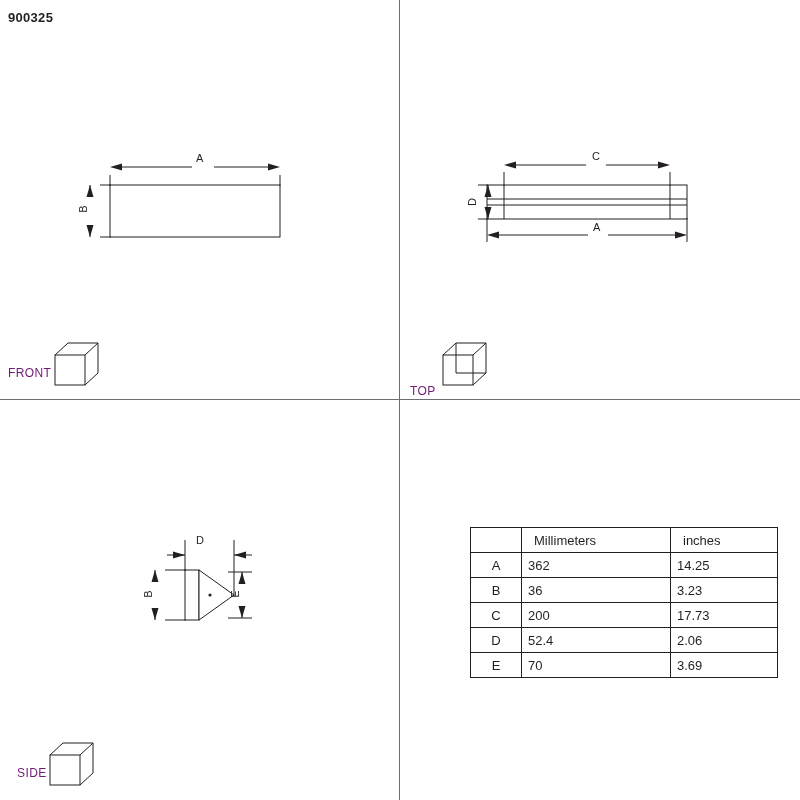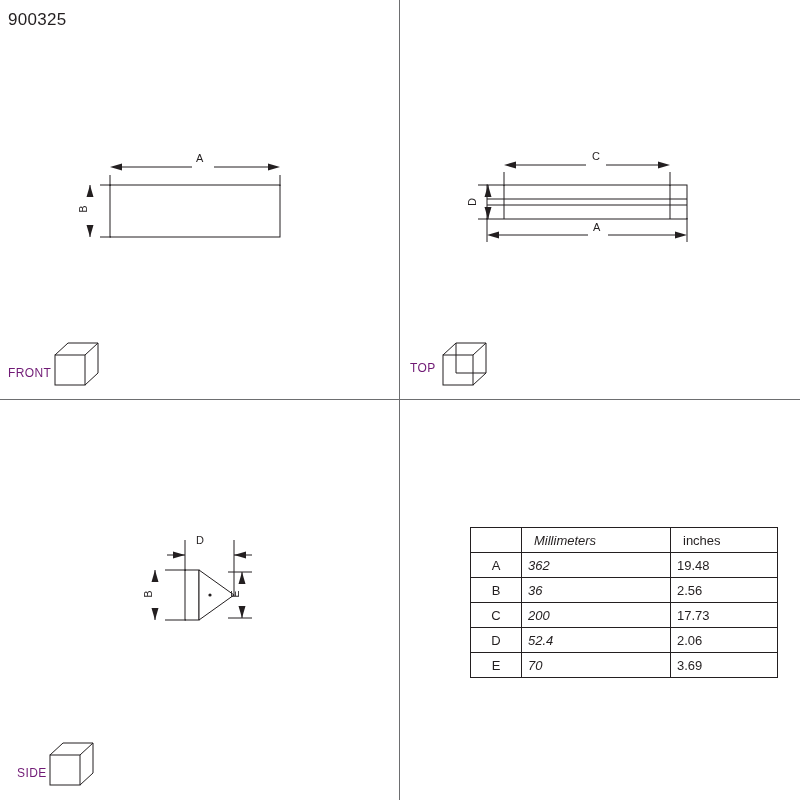--- a/index.html
+++ b/index.html
@@ -35,23 +35,24 @@
     left: 0;
     top: 399px;
     width: 800px;
     height: 1px;
     background: #6d6e70;
   }
   .part-number {
     position: absolute;
     left: 8px;
     top: 10px;
-    font-size: 17px;
+    font-size: 13px;
     color: #231f20;
     letter-spacing: 0.3px;
+    font-weight: bold;
   }
   .quadrant {
     position: absolute;
   }
   .q-front { left: 0;   top: 0;   width: 399px; height: 399px; }
   .q-top   { left: 400px; top: 0; width: 400px; height: 399px; }
   .q-side  { left: 0;   top: 400px; width: 399px; height: 400px; }
   .q-table { left: 400px; top: 400px; width: 400px; height: 400px; }
 
   .view-label {
@@ -81,21 +82,21 @@
     font-size: 13px;
   }
   .dim-table td, .dim-table th {
     border: 1px solid #231f20;
     height: 24px;
     padding: 0 6px;
     font-weight: normal;
     color: #231f20;
   }
   .dim-table .col-letter { width: 32px; }
-  .dim-table .col-mm { width: 130px; font-style: italic; }
+  .dim-table .col-mm { width: 130px; }
   .dim-table .col-in { width: 88px; }
   .dim-table thead td { text-align: left; padding-left: 12px; }
   .dim-table tbody td.col-letter { text-align: center; }
 </style>
 </head>
 <body>
 
 <div class="page">
 
   <div class="part-number">900325</div>
@@ -179,21 +180,21 @@
         <line x1="73" y1="385" x2="86" y2="373"></line>
         <line x1="56" y1="343" x2="86" y2="343"></line>
         <line x1="86" y1="343" x2="86" y2="373"></line>
         <line x1="56" y1="343" x2="56" y2="373"></line>
         <line x1="56" y1="373" x2="86" y2="373"></line>
       </g>
     </svg>
     <div class="dim-letter" style="left:192px; top:150px;">C</div>
     <div class="dim-letter" style="left:193px; top:221px;">A</div>
     <div class="dim-letter rot" style="left:68px; top:196px;">D</div>
-    <div class="view-label" style="left:10px; top:361px;">TOP</div>
+    <div class="view-label" style="left:10px; top:384px;">TOP</div>
   </div>
 
   <div class="quadrant q-side">
     <svg width="399" height="400" viewBox="0 0 399 400">
       <g stroke="#231f20" stroke-width="1" fill="none">
 
         <rect x="185" y="170" width="14" height="50" fill="#ffffff"></rect>
         <path d="M199 170 L234 195 L199 220 Z" fill="#ffffff"></path>
         <circle cx="210" cy="195" r="1.6" fill="#231f20" stroke="none"></circle>
 
@@ -240,26 +241,26 @@
         <tr>
           <td class="col-letter"></td>
           <td class="col-mm">Millimeters</td>
           <td class="col-in">inches</td>
         </tr>
       </thead>
       <tbody>
         <tr>
           <td class="col-letter">A</td>
           <td class="col-mm">362</td>
-          <td class="col-in">19.48</td>
+          <td class="col-in">14.25</td>
         </tr>
         <tr>
           <td class="col-letter">B</td>
           <td class="col-mm">36</td>
-          <td class="col-in">2.56</td>
+          <td class="col-in">3.23</td>
         </tr>
         <tr>
           <td class="col-letter">C</td>
           <td class="col-mm">200</td>
           <td class="col-in">17.73</td>
         </tr>
         <tr>
           <td class="col-letter">D</td>
           <td class="col-mm">52.4</td>
           <td class="col-in">2.06</td>

